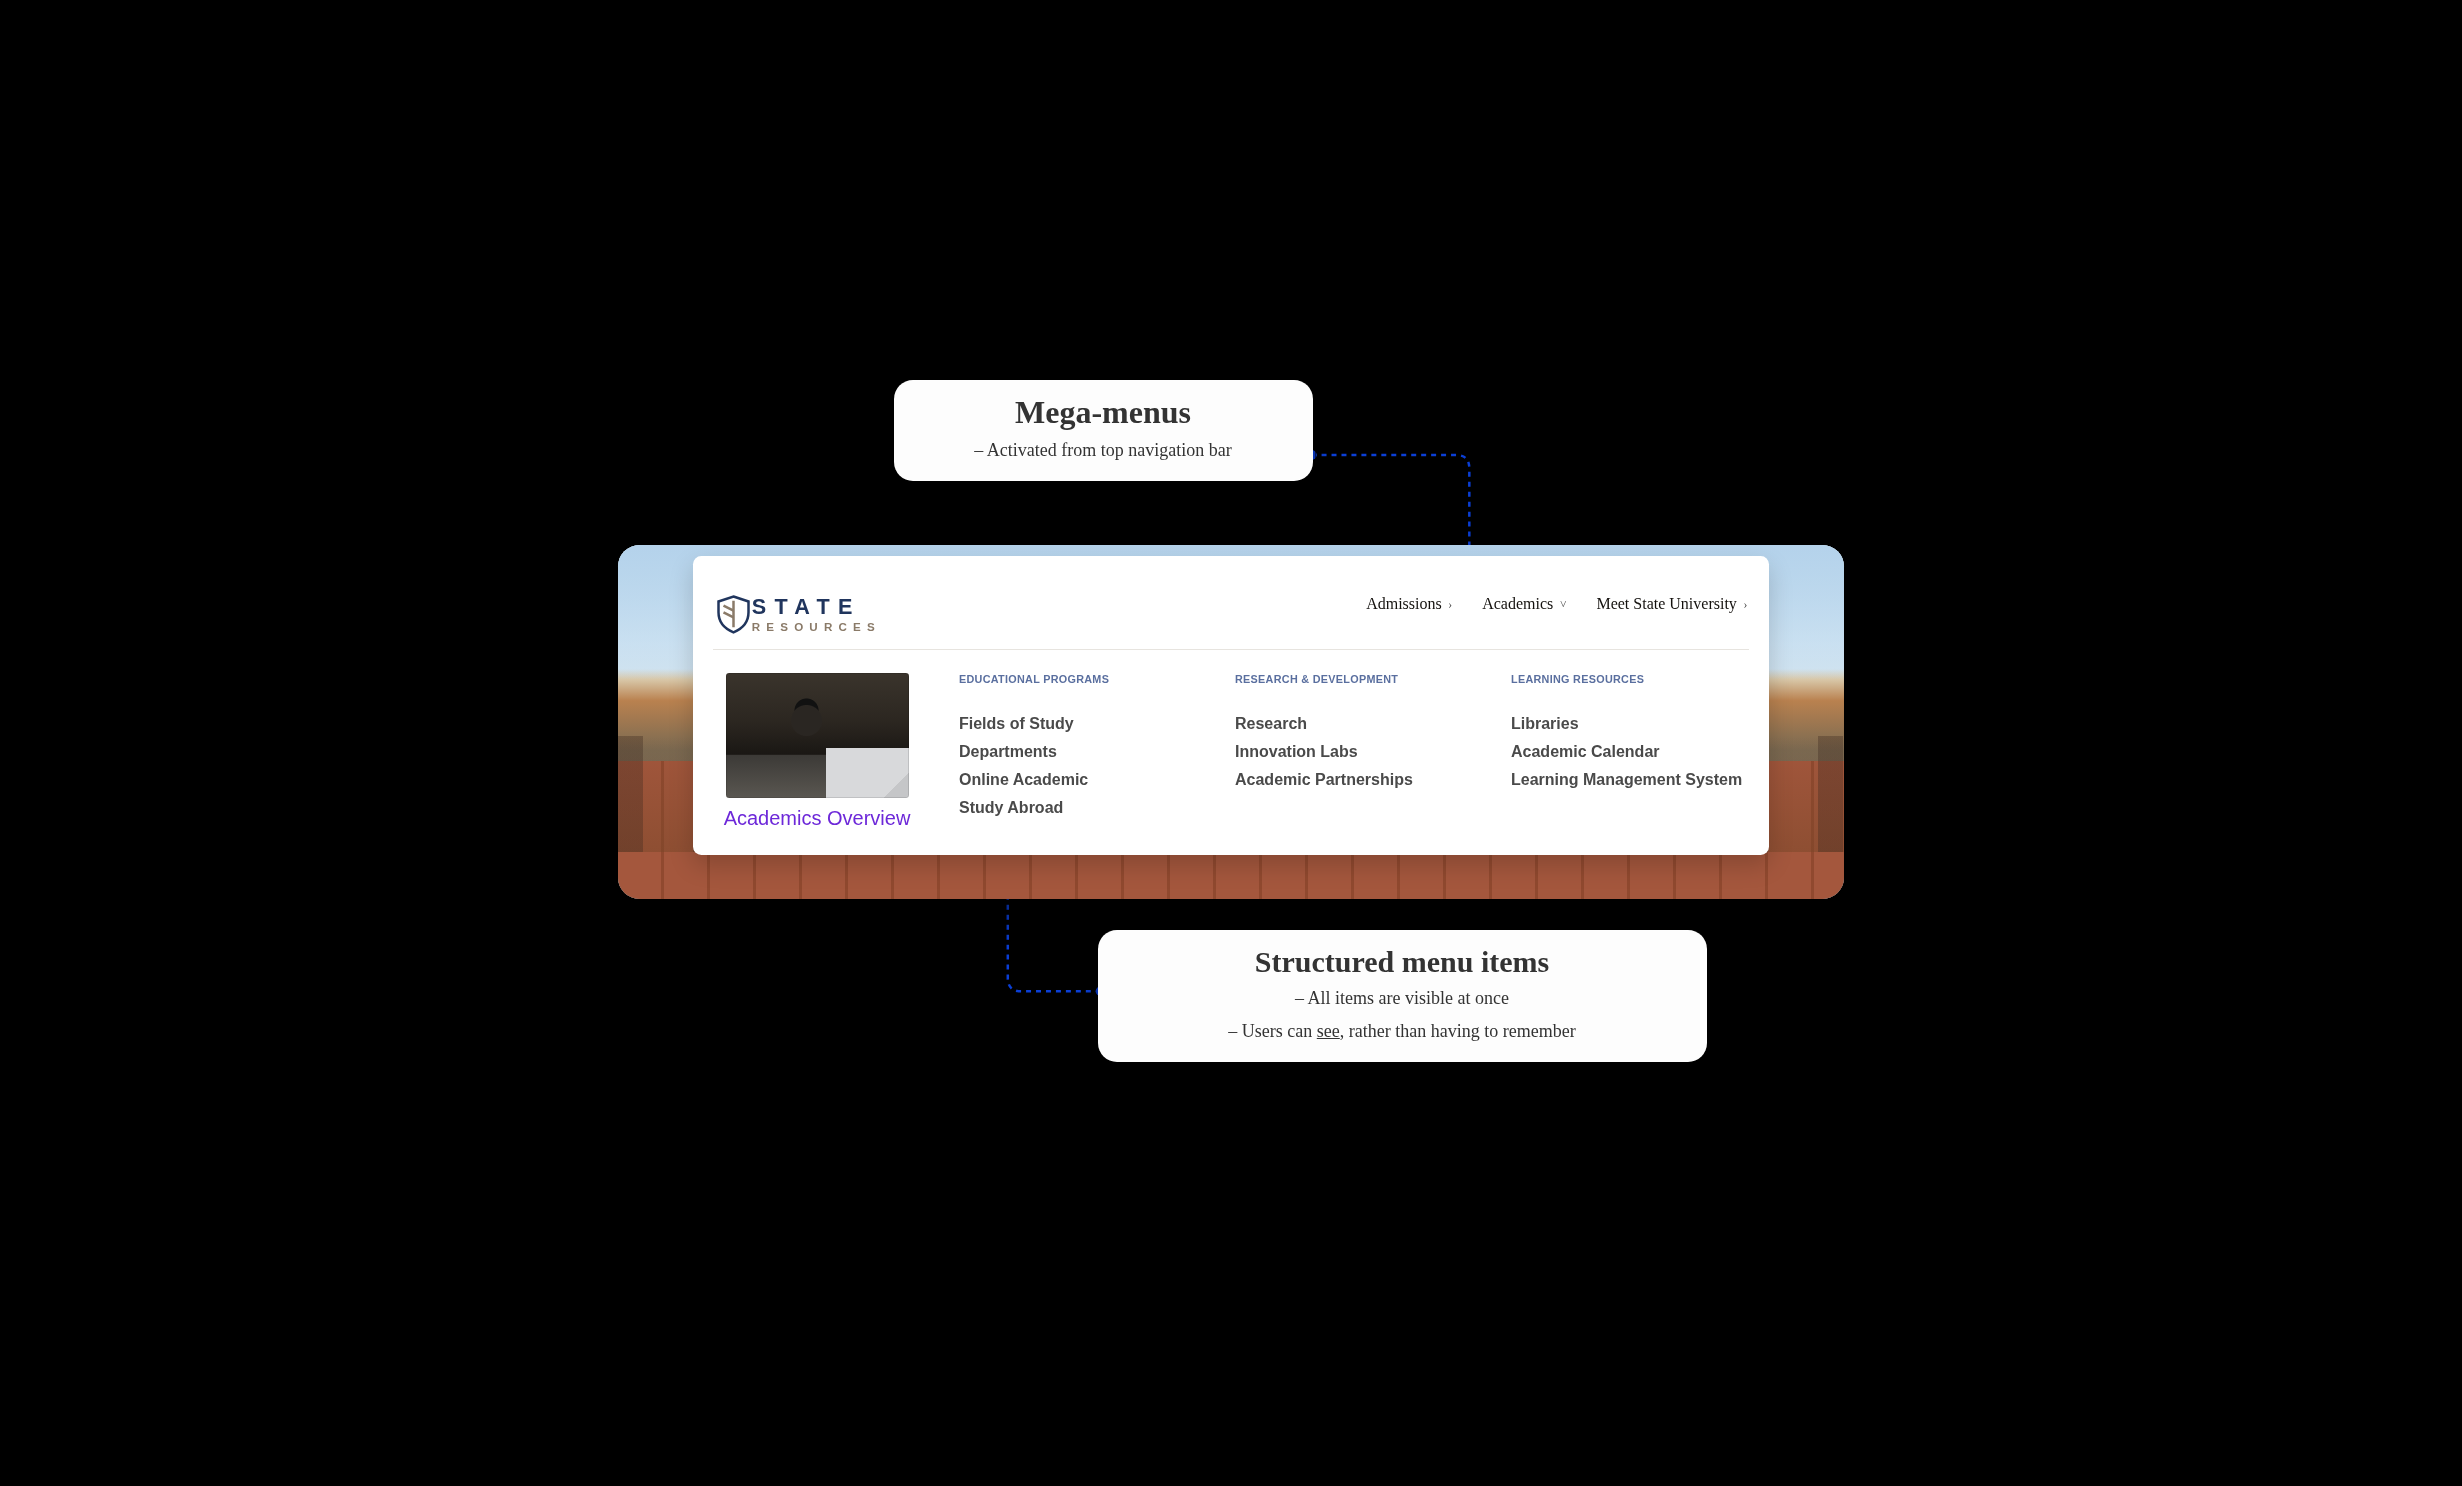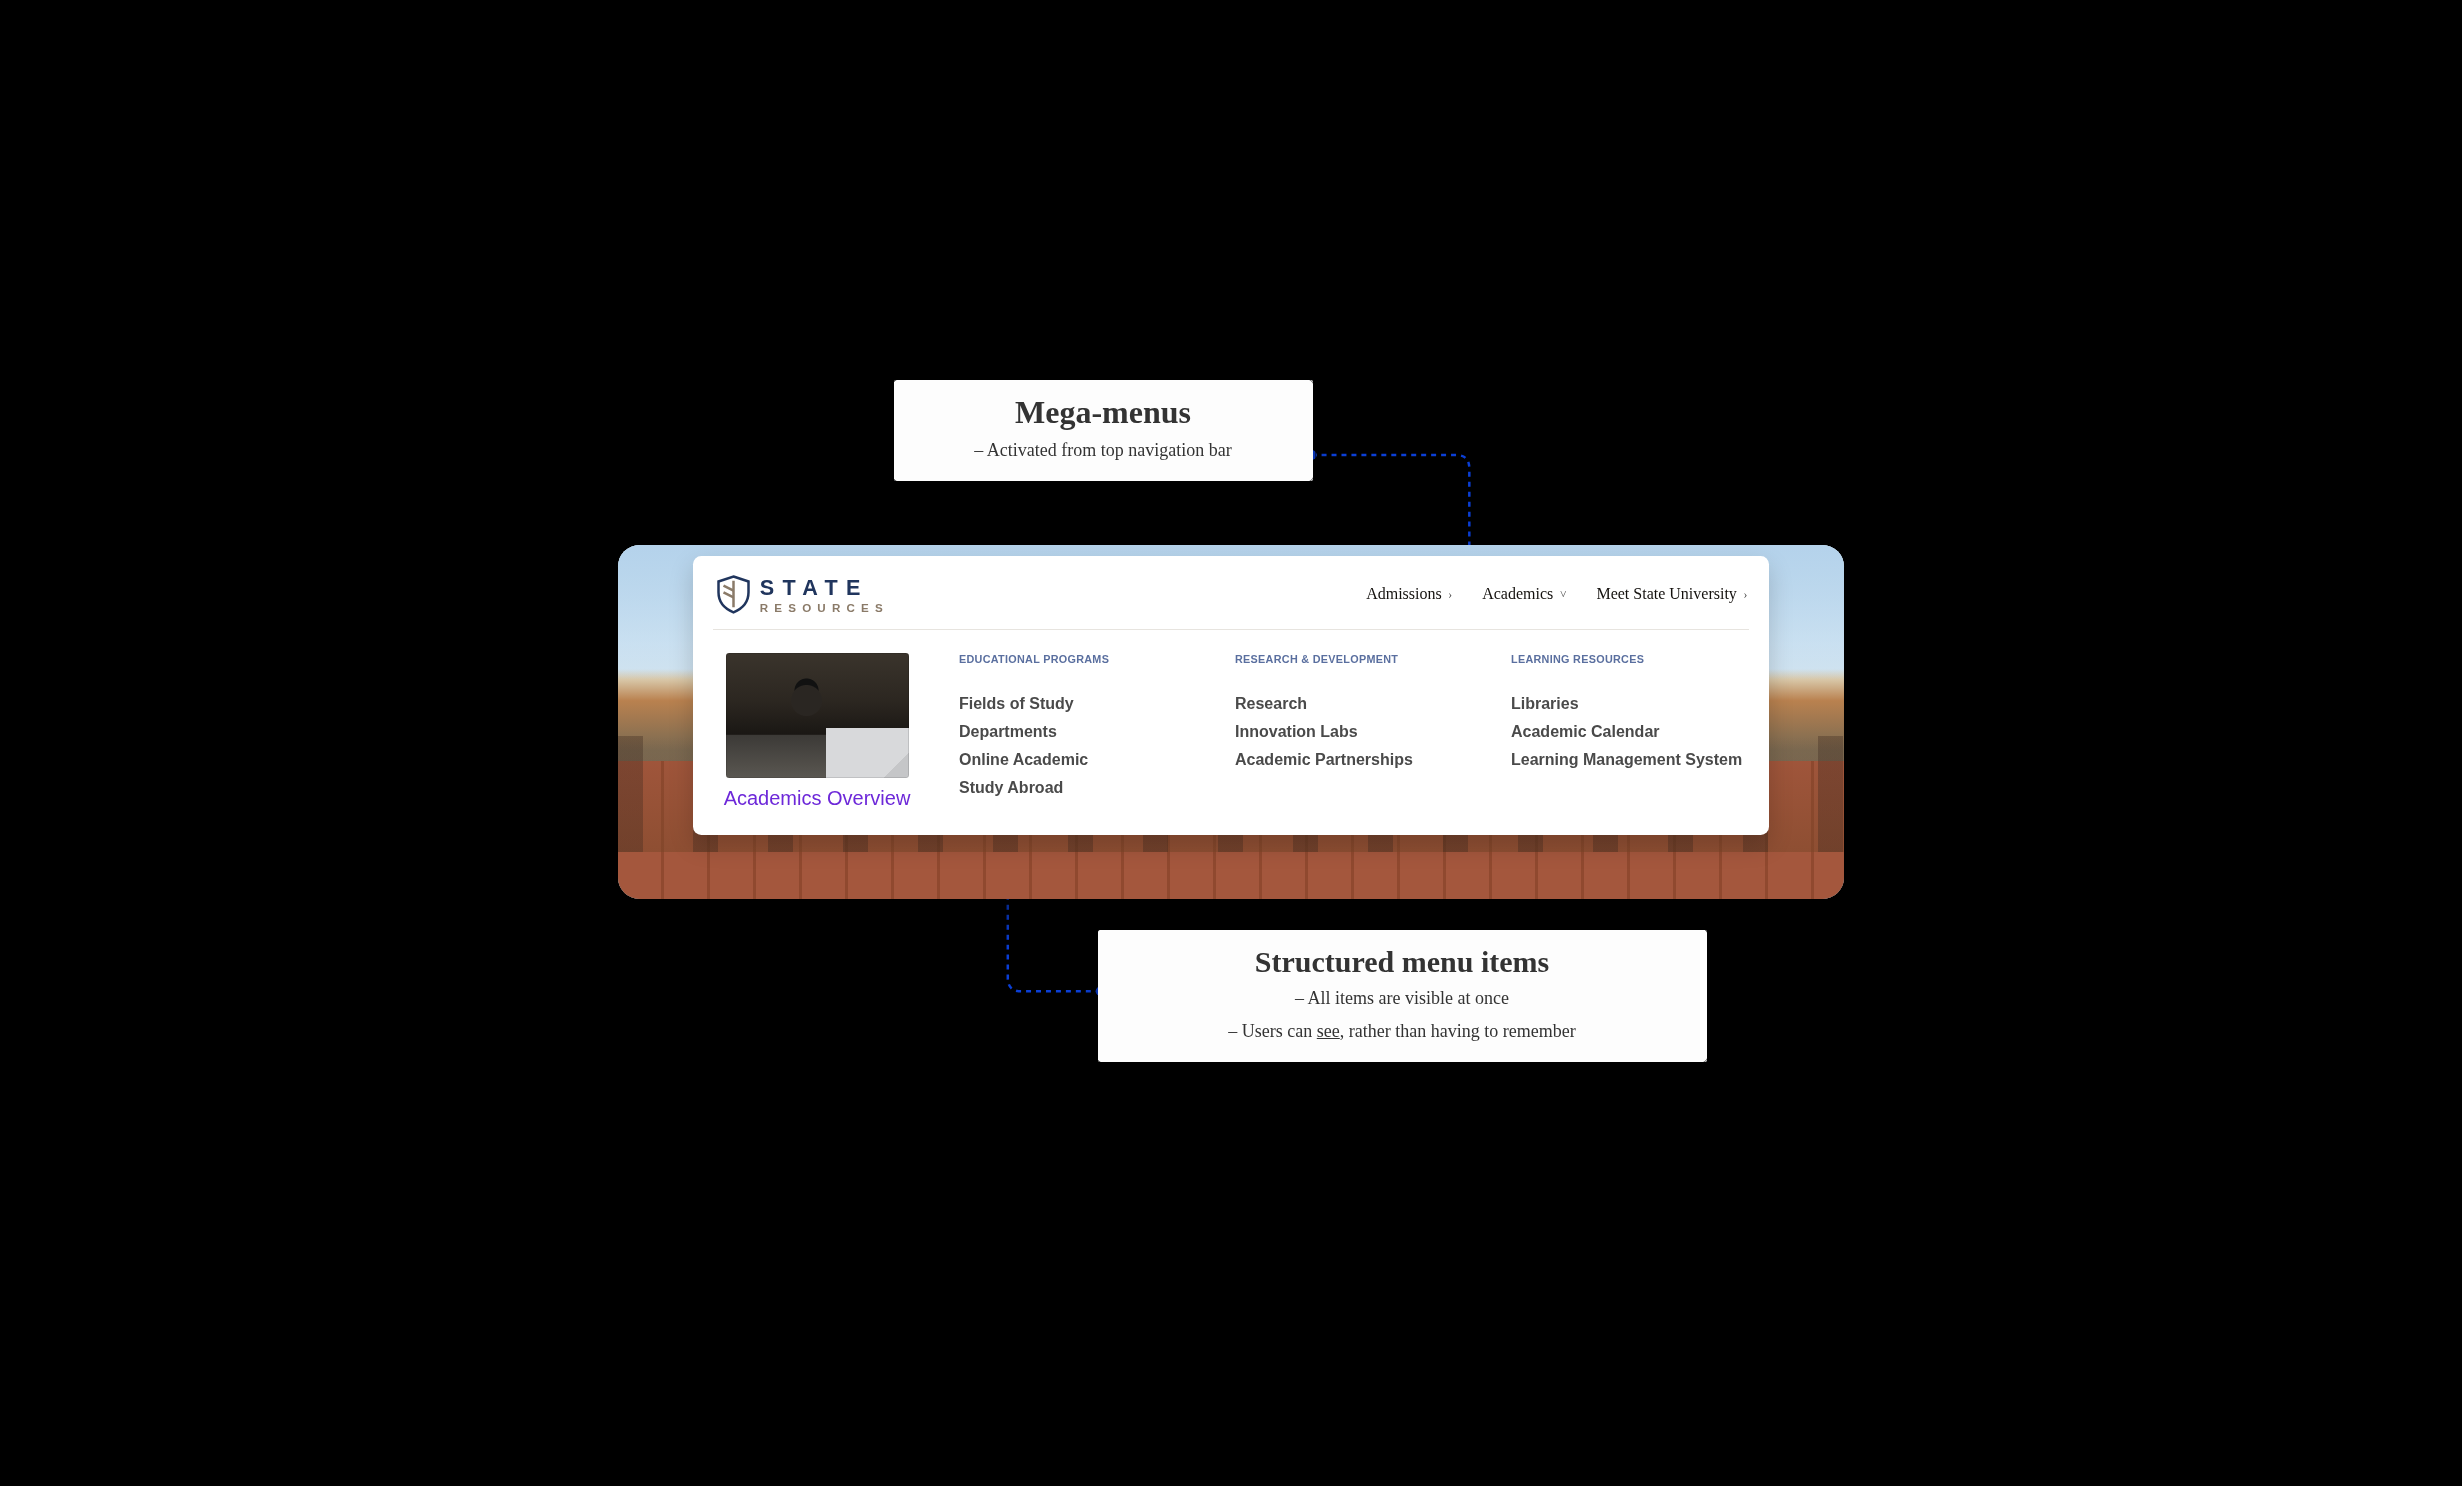--- a/index.html
+++ b/index.html
@@ -15,21 +15,21 @@
   .stage {
     position: relative;
     width: 1231px;
     height: 743px;
   }
 
   
   .callout {
     position: absolute;
     background: #fdfdfd;
-    border-radius: 2px;
+    border-radius: 19px;
     padding: 15px 26.6px 18px;
     box-shadow: 0 8.3px 20px rgba(0,0,0,0.4);
     text-align: center;
   }
   .callout .sketchy {
     pointer-events: none;
     position: absolute; inset: -3.3px;
     border: 1.7px solid rgba(0,0,0,0.55);
     border-radius: 13.3px;
     filter: blur(0.3px);
@@ -101,21 +101,21 @@
     box-shadow: 0 10px 25px rgba(0,0,0,0.18);
     padding: 10px 20px 25px;
   }
   .header {
     display: flex;
     align-items: center;
     justify-content: space-between;
     padding: 8.3px 1.7px 15px;
     border-bottom: 0.8px solid #e7e4df;
   }
-  .logo { display:flex; align-items:center; gap:8px; }
+  .logo { display:flex; align-items:flex-start; gap:0;margin-top:20px; }
   .logo svg { width:37px; height:40px; }
   .logo-text .l1 {
     font-size: 21.6px; font-weight: 800; letter-spacing: 8.3px;
     color: #20355d;
   }
   .logo-text .l2 {
     font-size: 11.6px; font-weight: 700; letter-spacing: 6.2px;
     color: #8a7a68;
   }
   .nav { display:flex; gap:30px;font-family:Liberation Serif, serif; }

